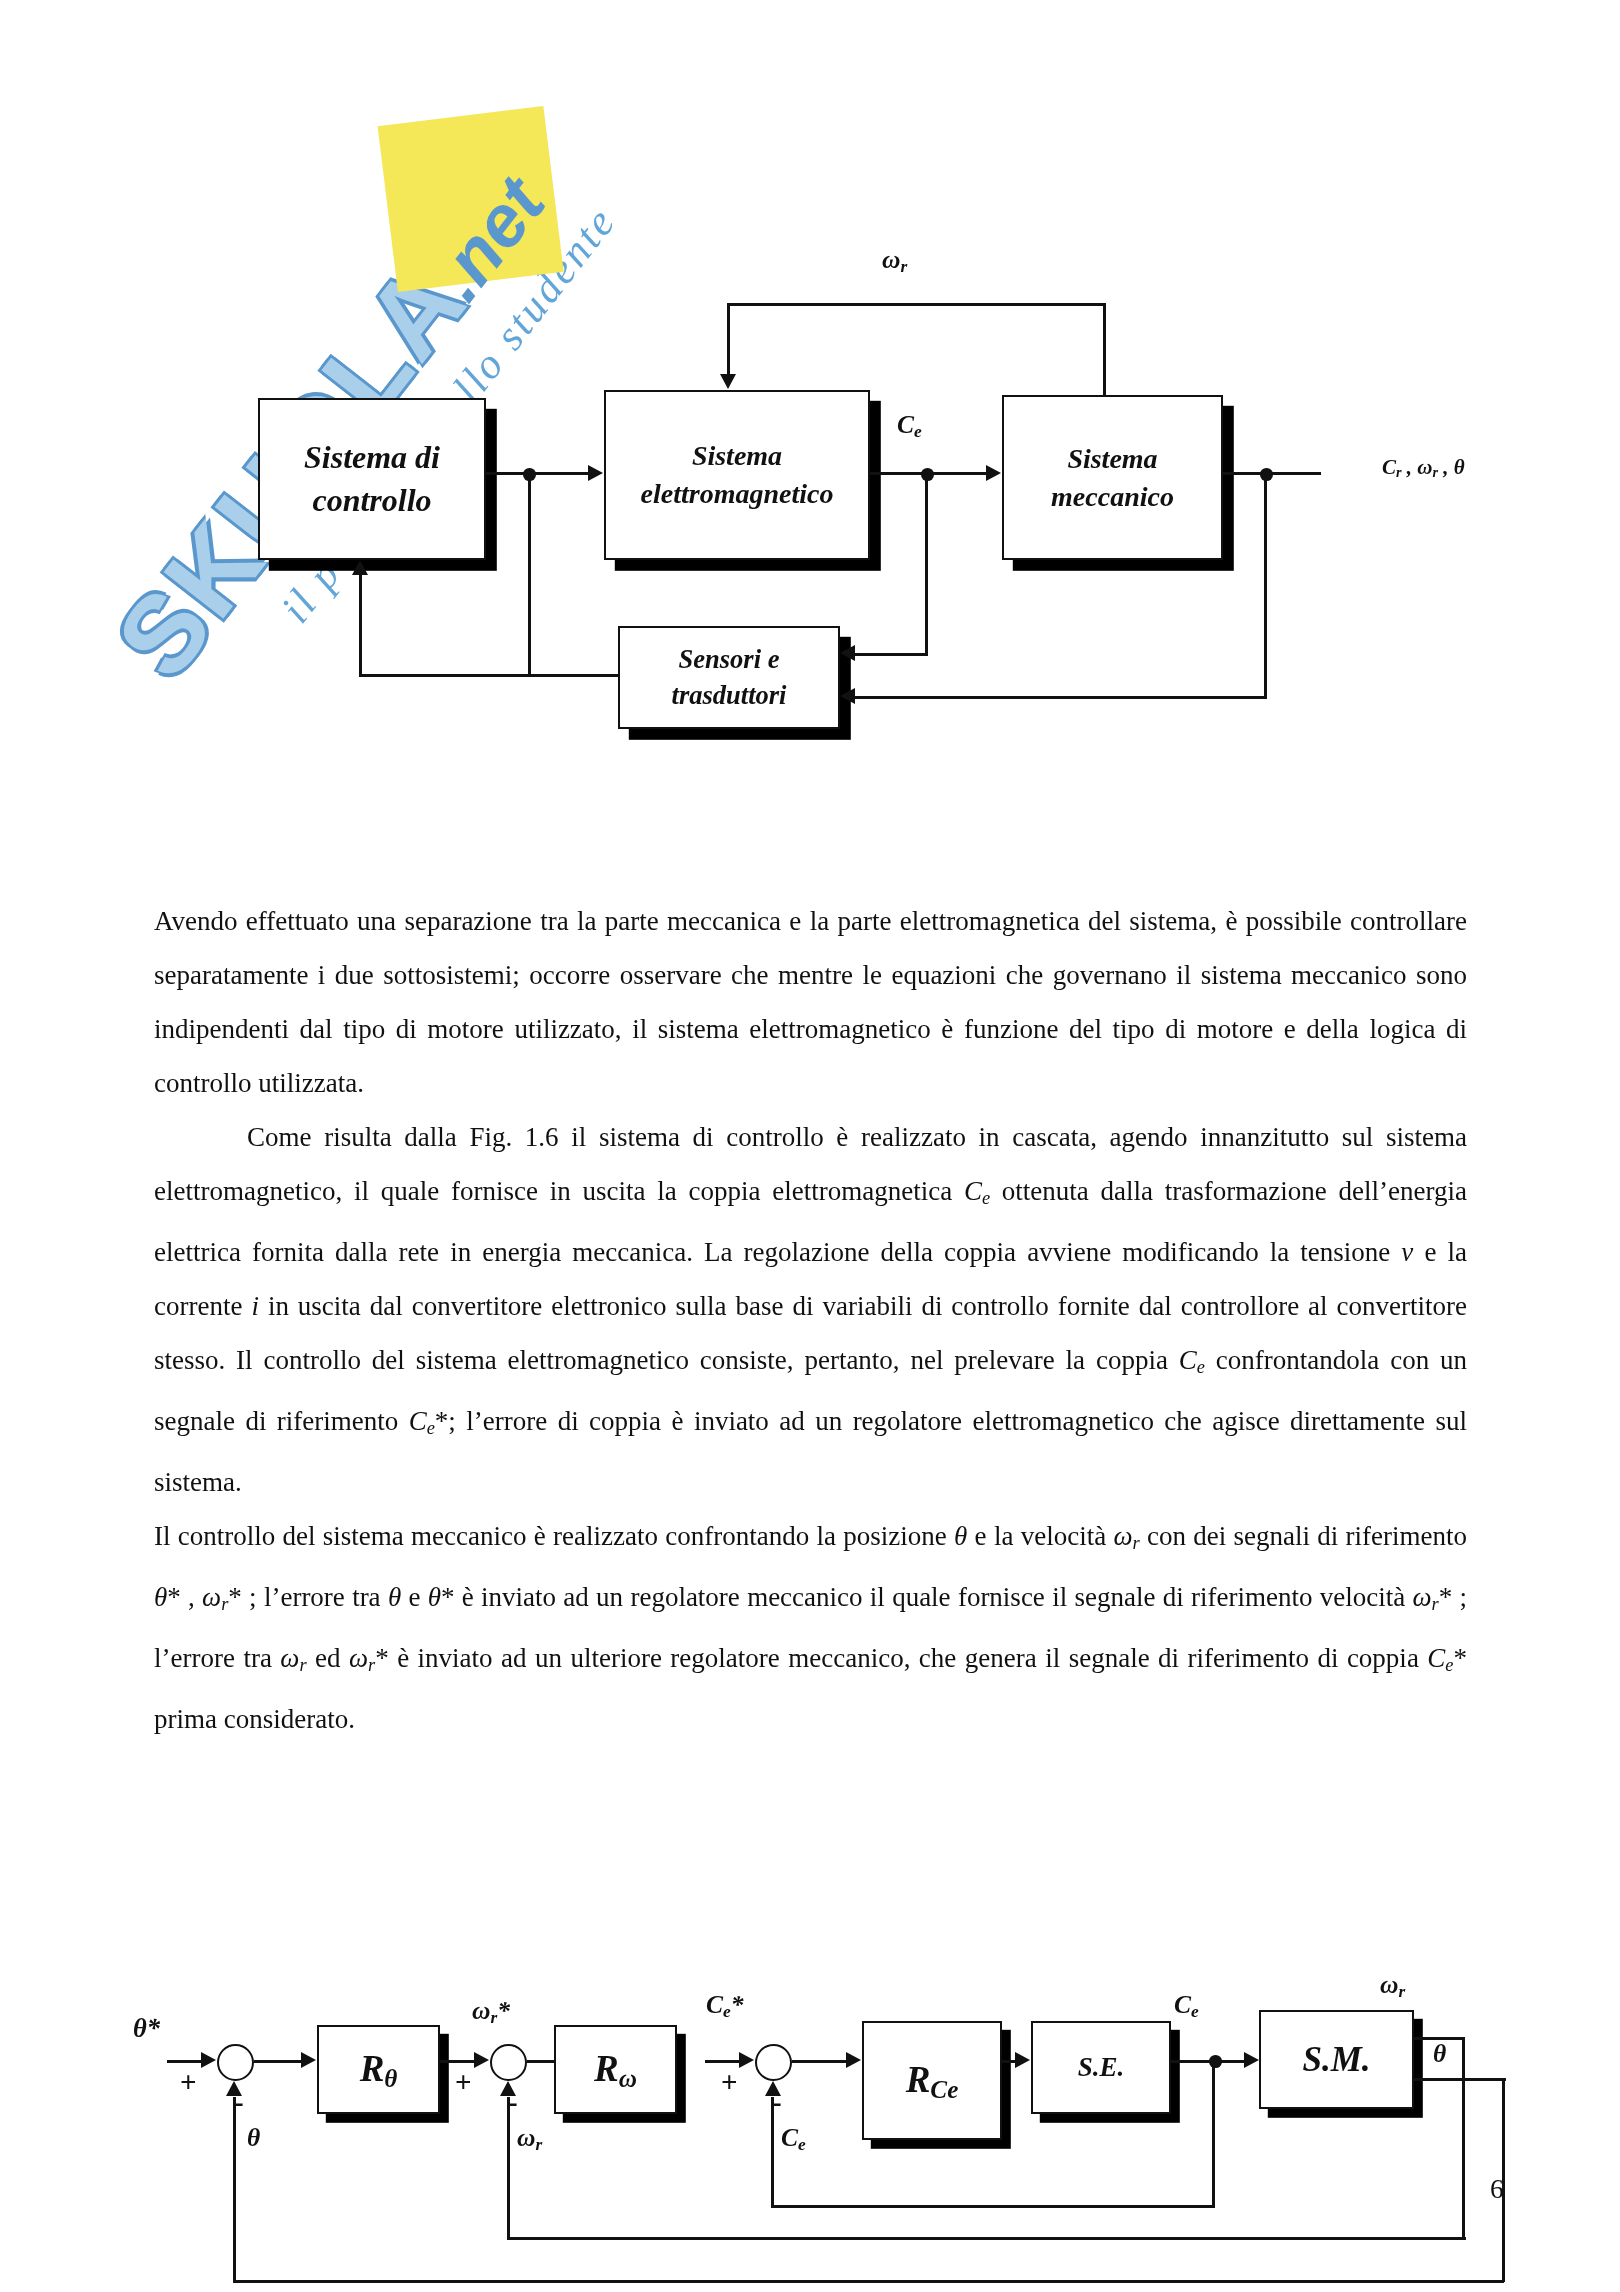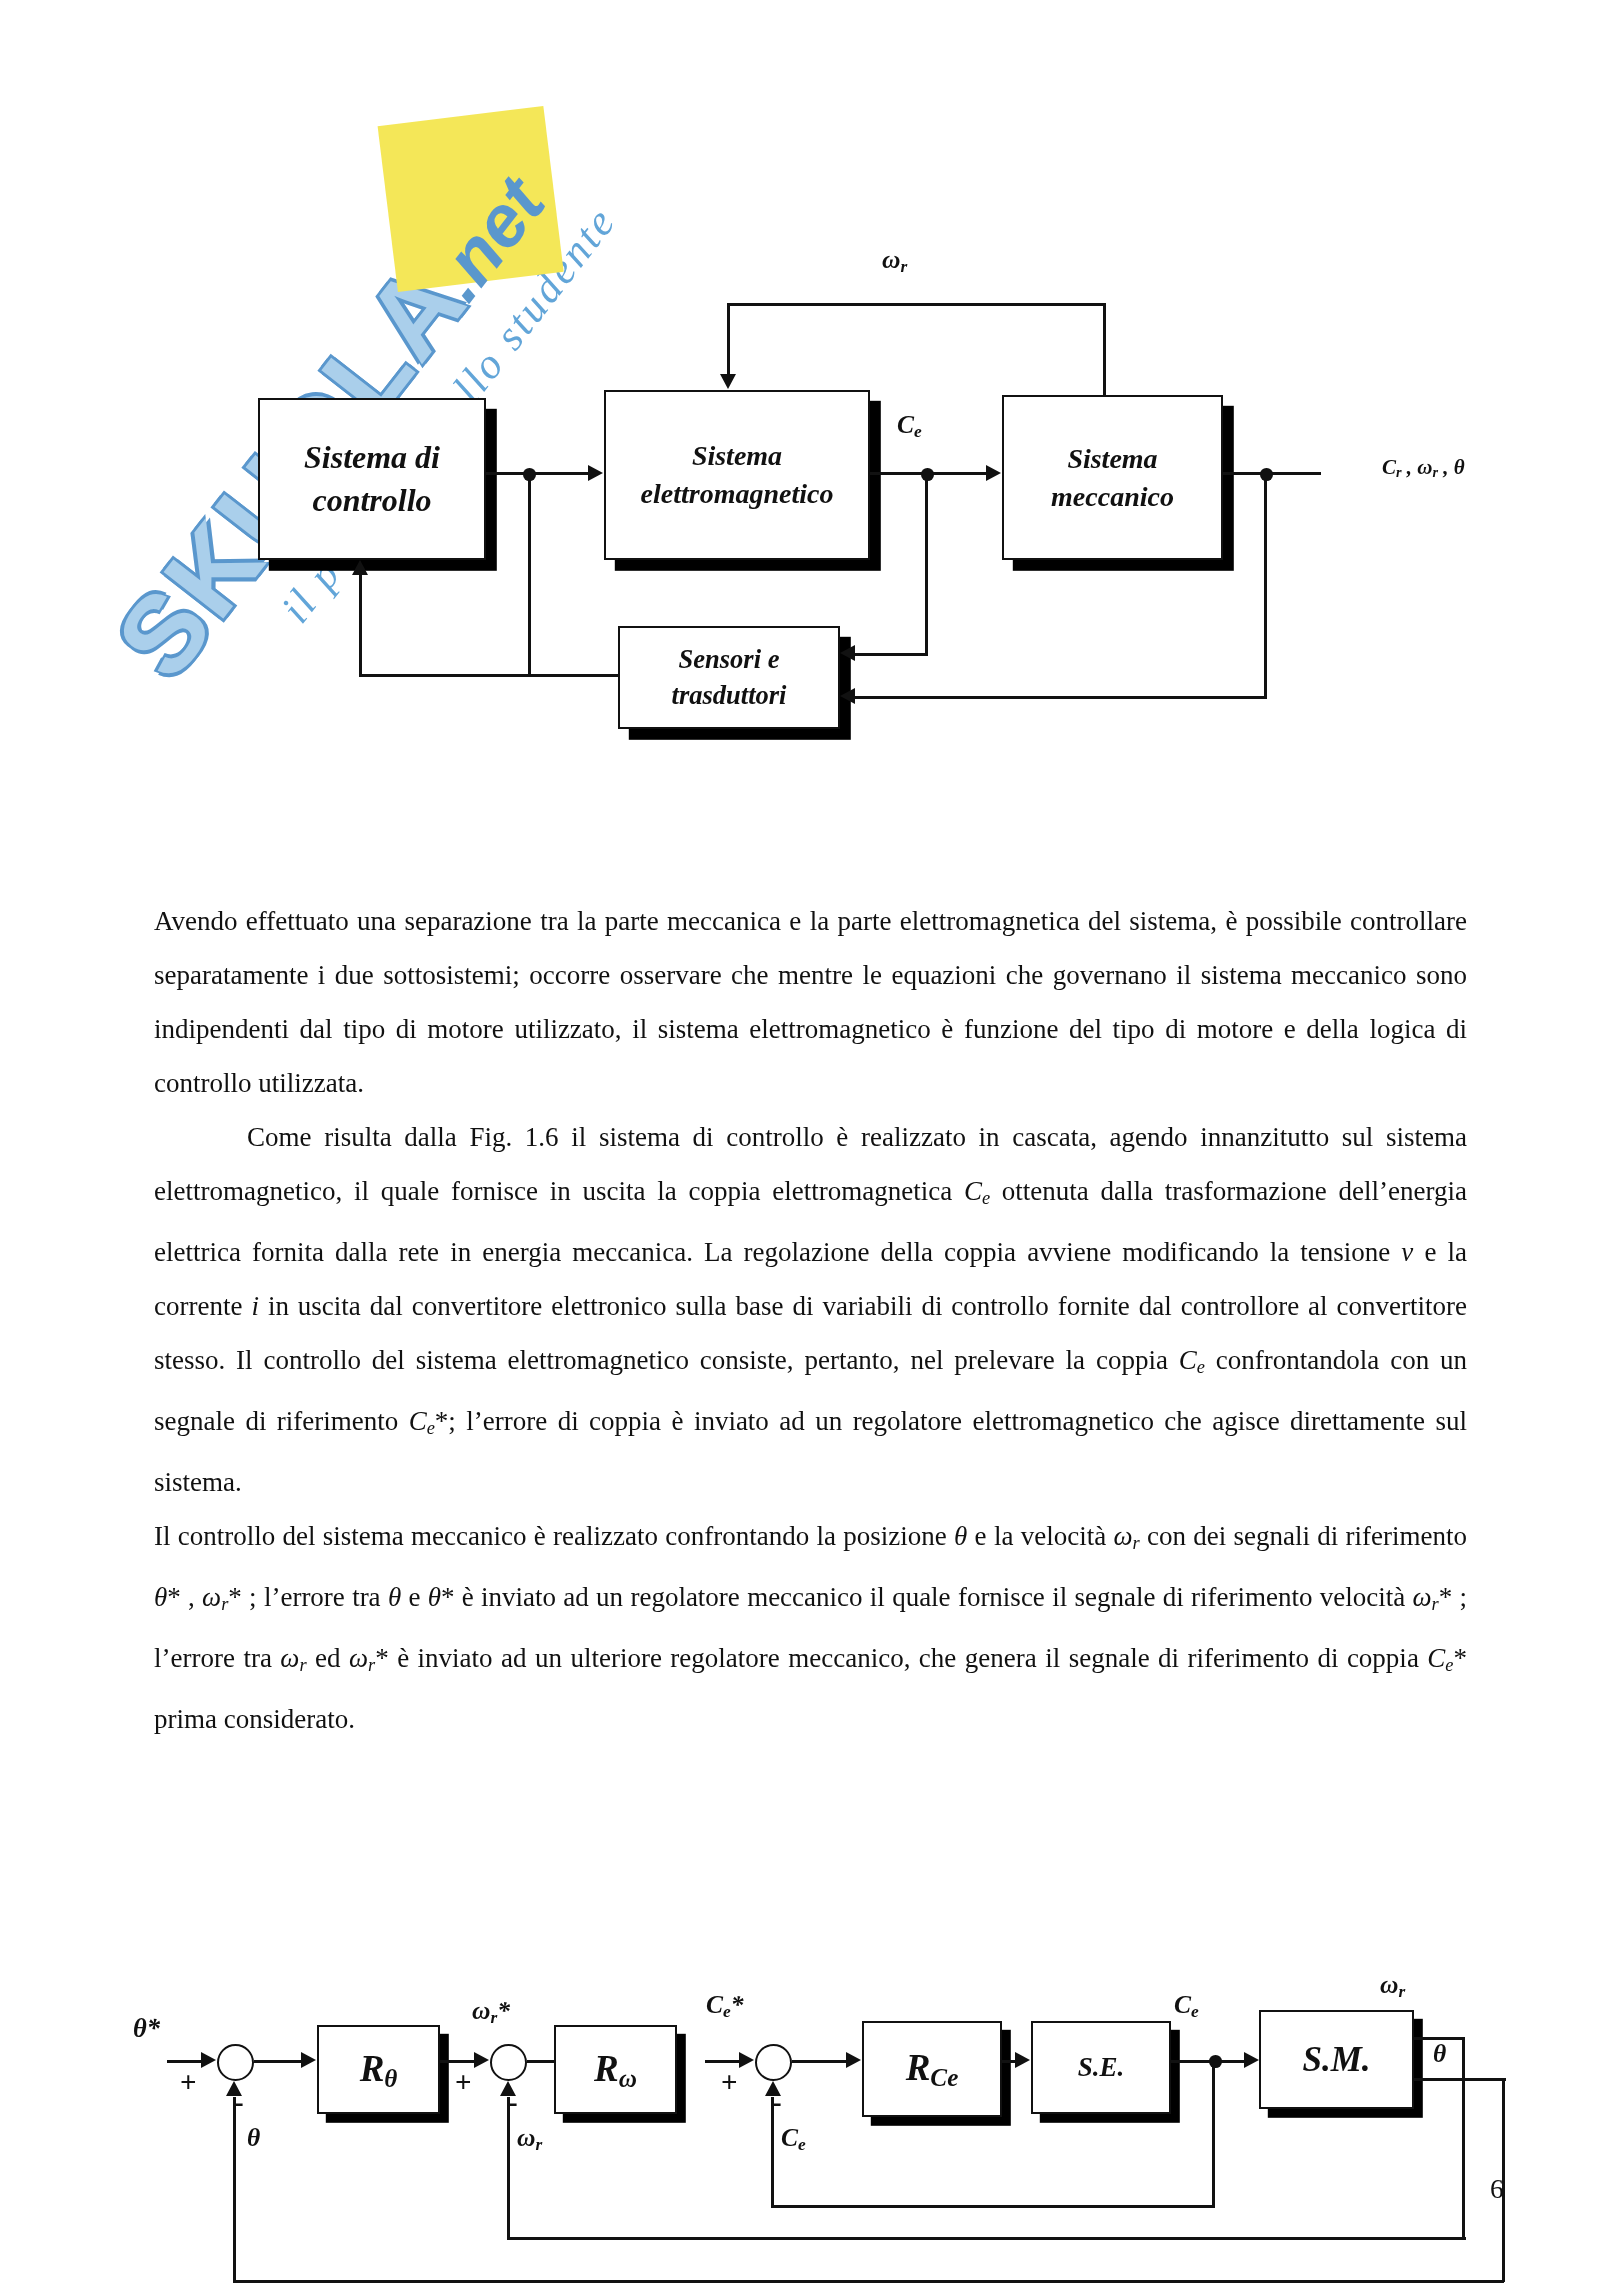--- a/index.html
+++ b/index.html
@@ -160,21 +160,21 @@
       <div class="lbl" style="left:706px;top:1992px;"><span>C</span><span class="sub">e</span><span>*</span></div>
 
       <div class="sum" style="left:755px;top:2044px;"></div>
       <div class="sign" style="left:721px;top:2068px;">+</div>
       <div class="sign" style="left:772px;top:2088px;">-</div>
       <div class="lbl" style="left:781px;top:2125px;"><span>C</span><span class="sub">e</span></div>
 
       <div class="hline" style="left:792px;top:2060px;width:54px;"></div>
       <div class="ar" style="left:846px;top:2052px;"></div>
 
-      <div class="blk" style="left:862px;top:2021px;width:140px;height:96px;font-size:37px;box-shadow:8.8px 8.8px 0 #000;">
+      <div class="blk" style="left:862px;top:2021px;width:140px;height:119px;font-size:37px;box-shadow:8.8px 8.8px 0 #000;">
           <span><span>R</span><span class="sub">Ce</span></span>
         </div>
 
       <div class="hline" style="left:1002px;top:2060px;width:13.7px;"></div>
       <div class="ar" style="left:1015px;top:2052px;"></div>
 
       <div class="blk" style="left:1031px;top:2021px;width:140px;height:93px;font-size:27px;box-shadow:8.8px 8.8px 0 #000;">
           <span>S.E.</span>
         </div>
 

